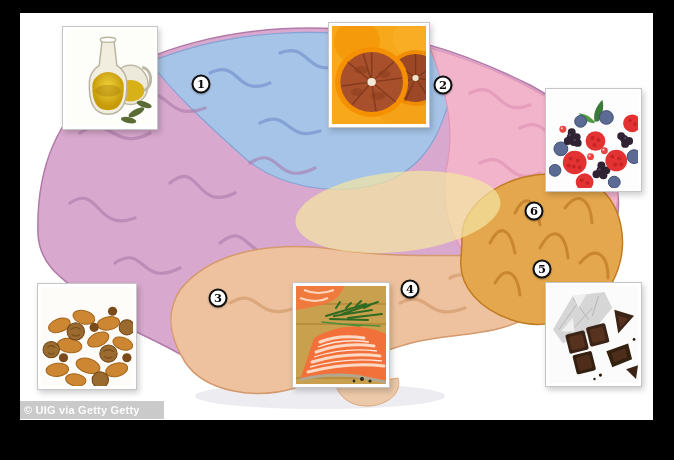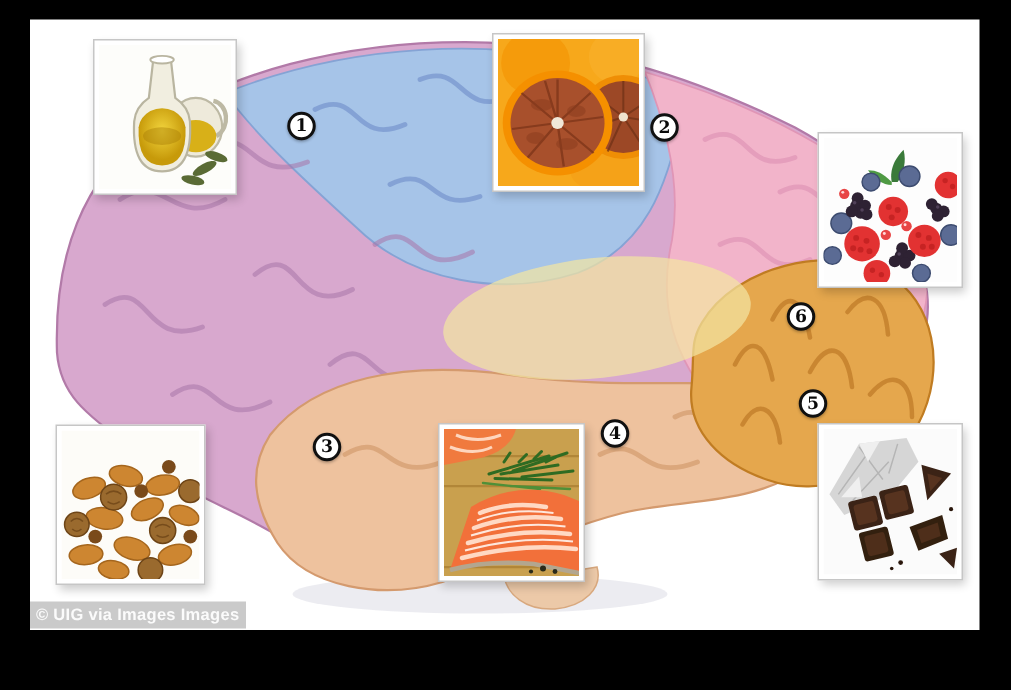--- a/index.html
+++ b/index.html
@@ -349,17 +349,17 @@
         <span>4</span>
       </div>
     <div class="marker" style="left:522px;top:256px">
         <span>5</span>
       </div>
     <div class="marker" style="left:514px;top:198px">
         <span>6</span>
       </div>
 
     <div class="watermark">
-      <span>© UIG via Images Images</span>
+      <span>© UIG via Getty Getty</span>
     </div>
 
   </div>
 </div>
 
 </body></html>

